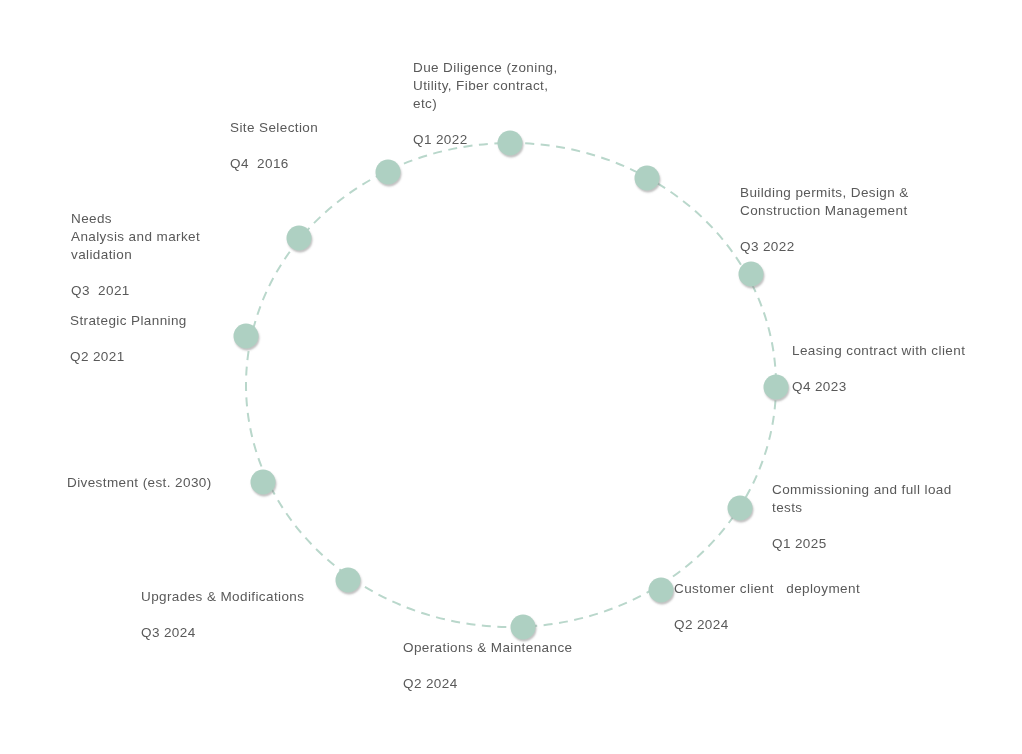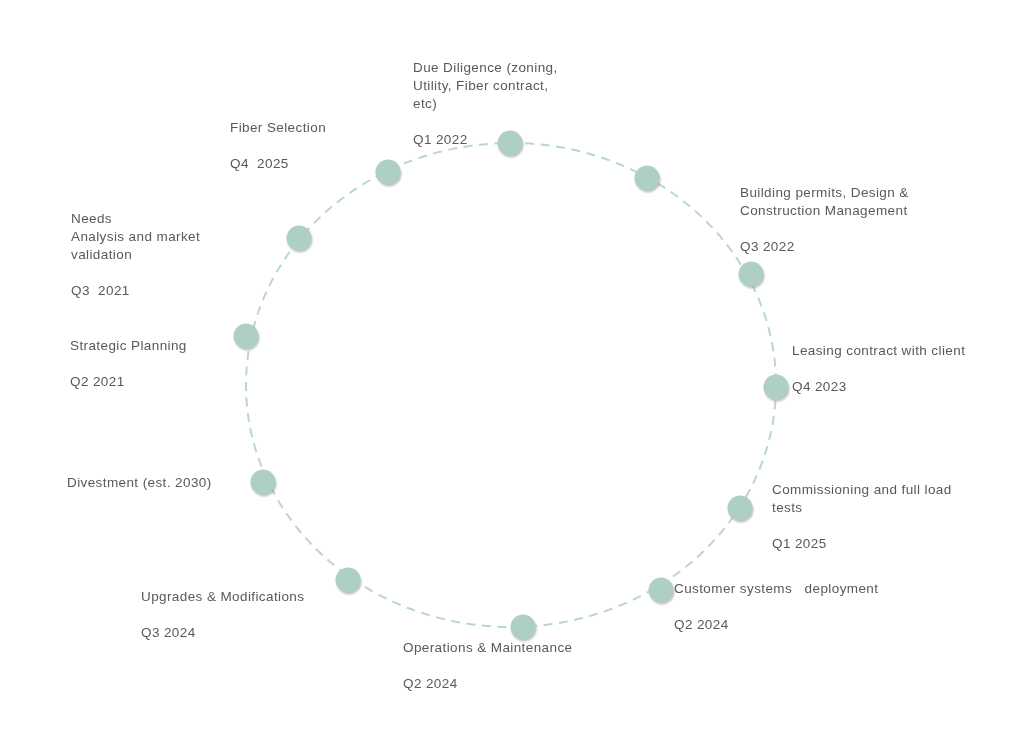--- a/index.html
+++ b/index.html
@@ -45,35 +45,35 @@
   <div class="dot" style="left:510px;top:143px"></div>
   <div class="dot" style="left:647px;top:178px"></div>
   <div class="dot" style="left:751px;top:274px"></div>
   <div class="dot" style="left:776px;top:387px"></div>
   <div class="dot" style="left:740px;top:508px"></div>
   <div class="dot" style="left:661px;top:590px"></div>
   <div class="dot" style="left:523px;top:627px"></div>
   <div class="dot" style="left:348px;top:580px"></div>
   <div class="dot" style="left:263px;top:482px"></div>
 
-  <div class="block" style="left:70px;top:337px">
+  <div class="block" style="left:70px;top:312px">
     <div class="label">Strategic Planning</div>
     <div class="date">Q2 2021</div>
   </div>
 
   <div class="block" style="left:71px;top:210px">
     <div class="label">Needs
 Analysis and market
 validation</div>
     <div class="date">Q3  2021</div>
   </div>
 
   <div class="block" style="left:230px;top:119px">
-    <div class="label">Fiber Selection</div>
-    <div class="date">Q4  2025</div>
+    <div class="label">Site Selection</div>
+    <div class="date">Q4  2016</div>
   </div>
 
   <div class="block" style="left:413px;top:59px">
     <div class="label">Due Diligence (zoning,
 Utility, Fiber contract,
 etc)</div>
     <div class="date">Q1 2022</div>
   </div>
 
 
@@ -88,21 +88,21 @@
     <div class="date">Q4 2023</div>
   </div>
 
   <div class="block" style="left:772px;top:481px">
     <div class="label">Commissioning and full load
 tests</div>
     <div class="date">Q1 2025</div>
   </div>
 
   <div class="block" style="left:674px;top:580px">
-    <div class="label">Customer systems   deployment</div>
+    <div class="label">Customer client   deployment</div>
     <div class="date">Q2 2024</div>
   </div>
 
   <div class="block" style="left:403px;top:639px">
     <div class="label">Operations &amp; Maintenance</div>
     <div class="date">Q2 2024</div>
   </div>
 
   <div class="block" style="left:141px;top:588px">
     <div class="label">Upgrades &amp; Modifications</div>

